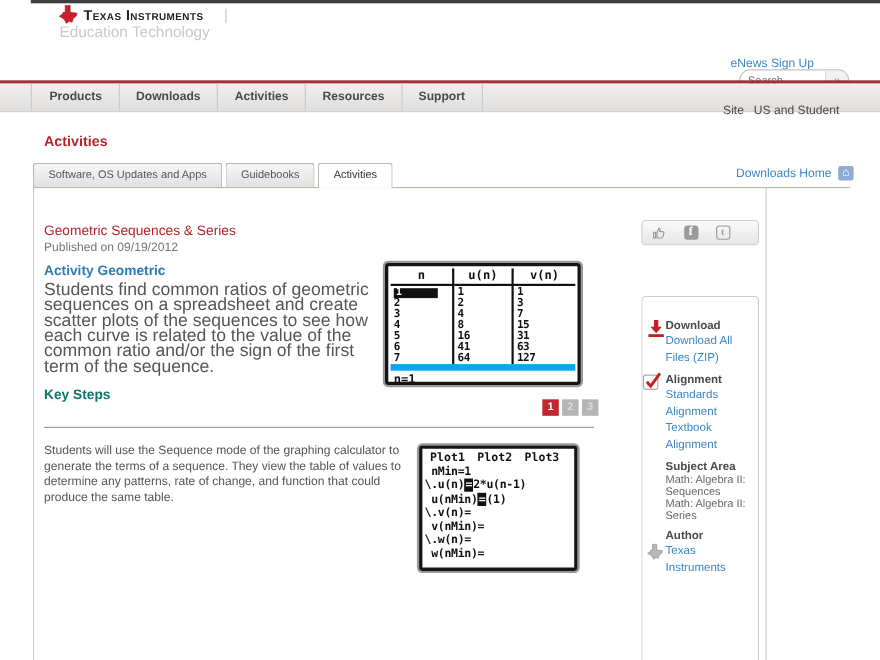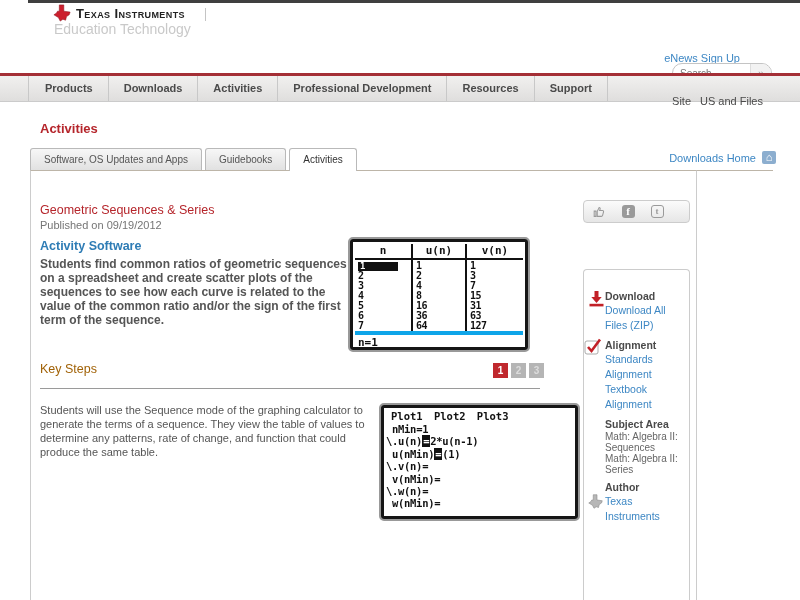--- a/index.html
+++ b/index.html
@@ -43,44 +43,44 @@
   .home-icon { display:inline-block; width:14px; height:13px; background:#8caecf; color:#fff;
          border-radius:2px; font-size:11px; line-height:13px; text-align:center; }
   .panel { left:30px; top:170px; width:667px; height:430px; background:#fff;
          border:1px solid #ccc; border-top-color:#bdb5a8; border-bottom:none; }
   .panel-ext { left:697px; top:170px; width:76px; height:1px; background:#bdb5a8; }
 
   
   .content-title { left:40px; top:203px; font-size:12.5px; font-weight:400; color:#b5252b; }
   .published { left:40px; top:219px; font-size:11px; color:#757575; }
   .ov-heading { left:40px; top:239px; font-size:12.5px; font-weight:700; color:#2e7cb5; }
-  .ov-text { left:40px; top:257px; width:318px; font-size:12px; line-height:14px; color:#555;font-weight:bold; }
-  .ks-heading { left:40px; top:362px; font-size:12.5px; font-weight:400; color:#a16207; }
+  .ov-text { left:40px; top:257px; width:318px; font-size:16px; line-height:14px; color:#555; }
+  .ks-heading { left:40px; top:352px; font-size:12.5px; font-weight:700; color:#0f766e; }
   .pagination { left:493px; top:363px; display:flex; gap:3px; }
   .page-btn { width:15px; height:15px; font-size:10px; font-weight:700; line-height:15px;
               text-align:center; background:#b5b5b5; color:#dcdcdc; cursor:pointer; }
   .page-btn.active { background:#c0282e; color:#fff; }
   .ks-hr { left:40px; top:388px; width:500px; height:1px; background:#9a9a9a; }
   .ks-text { left:40px; top:403px; width:335px; font-size:11px; line-height:14px; color:#555; }
 
   
   .calc-frame { border:2px solid #999; border-radius:5px; background:#fff; }
   .calc-inner { border:3px solid #151515; border-radius:3px; background:#fff; height:100%;
                 padding:2px; font-family:"DejaVu Sans Mono", monospace; font-weight:700; color:#111; }
   .calc1 { left:348px; top:237px; width:182px; height:115px; }
   .ct-grid { display:grid; grid-template-columns:58px 54px 1fr; }
   .ct-hdr { font-size:11px; line-height:14px; text-align:center; border-bottom:2px solid #111; }
   .ct-col { padding-top:1px; height:71px; }
   .c0 { border-right:2px solid #111; }
   .c1 { border-right:2px solid #111; }
   .ct-line { font-size:10px; line-height:10px; padding-left:3px; letter-spacing:-.5px; }
   .ct-hl { display:inline-block; width:40px; height:9px; background:#111; color:#fff;
            font-size:9px; line-height:9px; padding-left:2px; }
-  .ct-status { border-top:4px solid #0ea5e9; font-size:11px; line-height:15px; padding-left:3px; }
-  .calc2 { left:379px; top:403px; width:201px; height:118px; }
+  .ct-status { border-top:6px solid #0ea5e9; font-size:11px; line-height:15px; padding-left:3px; }
+  .calc2 { left:379px; top:403px; width:148px; height:118px; }
   .ce-header { font-size:10.5px; line-height:13px; padding-left:5px; word-spacing:5px; }
   .ce-line { font-size:10.5px; line-height:12.4px; white-space:pre; letter-spacing:-.3px; }
   .ce-eq.inv { background:#111; color:#fff; padding:0 1px; }
 
   
   .social-box { left:583px; top:200px; width:107px; height:23px; border:1px solid #ccc;
                 border-radius:4px; background:linear-gradient(#fbfbfb,#e6e6e6);
                 display:flex; align-items:center; gap:15px; padding-left:8px; }
   .social-icon { width:14px; height:14px; display:inline-flex; align-items:center;
                 justify-content:center; cursor:pointer; }
@@ -114,44 +114,43 @@
 <a class="abs enews" href="#">eNews Sign Up</a>
 <div class="abs searchbox">
   <input placeholder="Search" style="">
   <div class="search-btn">»</div>
 </div>
 <div class="abs redband"></div>
 <nav class="abs navbar">
     <a class="nav-item">Products</a>
     <a class="nav-item">Downloads</a>
     <a class="nav-item">Activities</a>
-    <a class="nav-item">Professional Development</a>
     <a class="nav-item">Resources</a>
     <a class="nav-item">Support</a>
   </nav>
 <div class="abs site-row">
-  <span class="lbl">Site</span><span>US and Files</span>
+  <span class="lbl">Site</span><span>US and Student</span>
 </div>
 
 <div class="abs section-title">Activities</div>
 <div class="abs tabs">
     <div class="tab">Software, OS Updates and Apps</div>
     <div class="tab">Guidebooks</div>
     <div class="tab active">Activities</div>
   </div>
 <div class="abs dl-home">
   <a href="#">Downloads Home</a>
   <span class="home-icon">⌂</span>
 </div>
 <div class="abs panel"></div>
 <div class="abs panel-ext"></div>
 
 <div class="abs content-title">Geometric Sequences &amp; Series</div>
 <div class="abs published">Published on 09/19/2012</div>
-<div class="abs ov-heading">Activity Software</div>
+<div class="abs ov-heading">Activity Geometric</div>
 <div class="abs ov-text">Students find common ratios of geometric sequences on a spreadsheet and create scatter plots of the sequences to see how each curve is related to the value of the common ratio and/or the sign of the first term of the sequence.</div>
 
 <div class="abs calc-frame calc1">
   <div class="calc-inner">
     <div class="ct-grid">
         <div class="ct-hdr c0">n</div>
         <div class="ct-hdr c1">u(n)</div>
         <div class="ct-hdr c2">v(n)</div>
         <div class="ct-col c0">
           <div class="ct-line"><span class="ct-hl">1</span></div>
@@ -161,21 +160,21 @@
           <div class="ct-line">5</div>
           <div class="ct-line">6</div>
           <div class="ct-line">7</div>
         </div>
         <div class="ct-col c1">
           <div class="ct-line">1</div>
           <div class="ct-line">2</div>
           <div class="ct-line">4</div>
           <div class="ct-line">8</div>
           <div class="ct-line">16</div>
-          <div class="ct-line">36</div>
+          <div class="ct-line">41</div>
           <div class="ct-line">64</div>
         </div>
         <div class="ct-col c2">
           <div class="ct-line">1</div>
           <div class="ct-line">3</div>
           <div class="ct-line">7</div>
           <div class="ct-line">15</div>
           <div class="ct-line">31</div>
           <div class="ct-line">63</div>
           <div class="ct-line">127</div>

